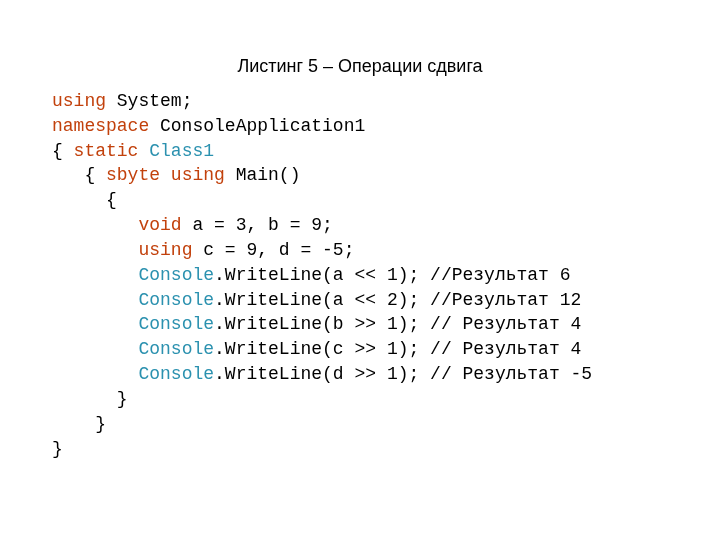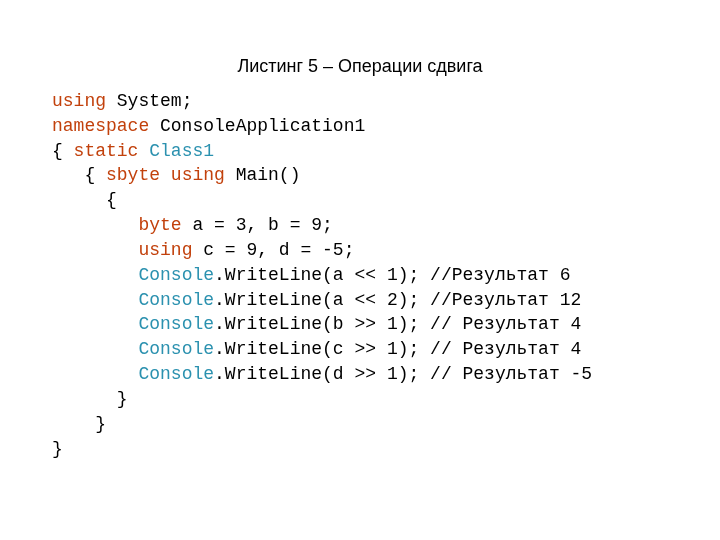--- a/index.html
+++ b/index.html
@@ -31,21 +31,21 @@
 </head>
 <body>
 
 <div class="title">Листинг 5 – Операции сдвига</div>
 
 <div class="code-block"><span class="kw">using</span><span> System;</span>
 <span class="kw">namespace</span><span> ConsoleApplication1</span>
 <span>{ </span><span class="kw">static</span><span> </span><span class="type">Class1</span>
 <span>   { </span><span class="kw">sbyte</span><span> </span><span class="kw">using</span><span> Main()</span>
 <span>     {</span>
-<span>        </span><span class="kw">byte</span><span> a = 3, b = 9;</span>
+<span>        </span><span class="kw">void</span><span> a = 3, b = 9;</span>
 <span>        </span><span class="kw">using</span><span> c = 9, d = -5;</span>
 <span>        </span><span class="type">Console</span><span>.WriteLine(a &lt;&lt; 1); //Результат 6</span>
 <span>        </span><span class="type">Console</span><span>.WriteLine(a &lt;&lt; 2); //Результат 12</span>
 <span>        </span><span class="type">Console</span><span>.WriteLine(b &gt;&gt; 1); // Результат 4</span>
 <span>        </span><span class="type">Console</span><span>.WriteLine(c &gt;&gt; 1); // Результат 4</span>
 <span>        </span><span class="type">Console</span><span>.WriteLine(d &gt;&gt; 1); // Результат -5</span>
 <span>      }</span>
 <span>    }</span>
 <span>}</span></div>
 

